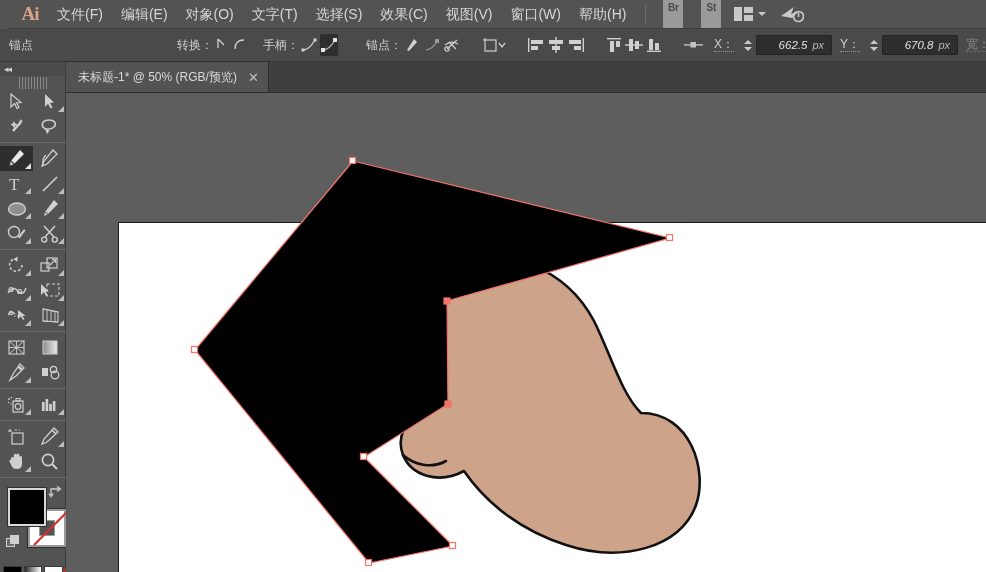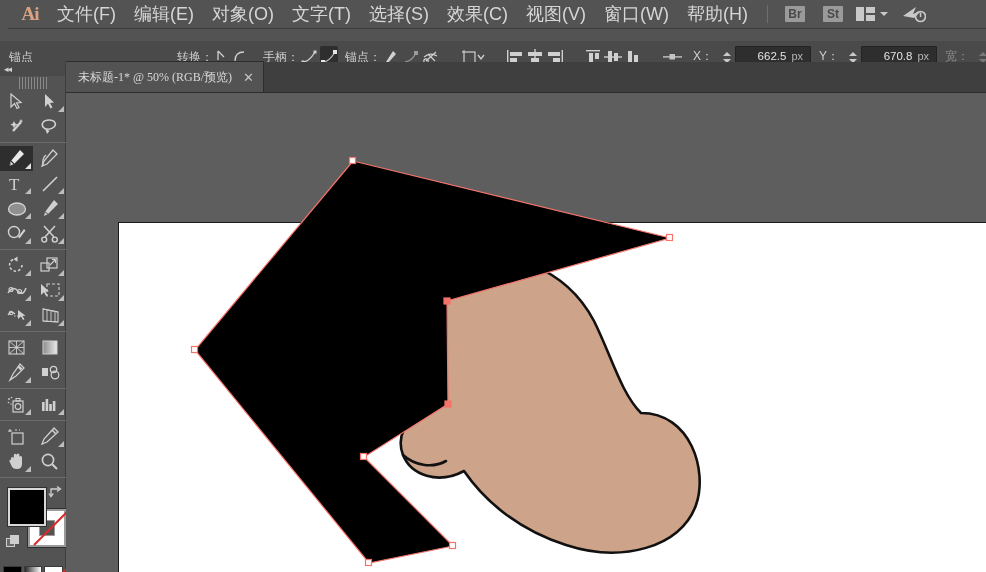--- a/index.html
+++ b/index.html
@@ -18,58 +18,58 @@
     border-bottom:1px solid #3d3d3d;
   }
   .ai-logo {
     width:40px; height:29px; display:flex; align-items:center; justify-content:center;
     font-family:"Liberation Serif","DejaVu Serif",serif;
     font-size:19px; font-weight:bold; color:#d9a383; letter-spacing:-1px;
     padding-left:4px;
   }
   .menu-item {
     padding:0 9px; height:29px; line-height:29px;
-    font-size:18px; color:#d6d6d6; white-space:nowrap; cursor:default;
+    font-size:14px; color:#d6d6d6; white-space:nowrap; cursor:default;
   }
   .menu-sep {
     width:1px; height:18px; background:#6e6e6e; margin:0 8px 0 10px;
   }
   .app-badge {
-    width:20px; height:16px; background:#9a9a9a; color:#4a4a4a;
-    font-size:12px; line-height:16px; text-align:center;
+    width:20px; height:28px; background:#9a9a9a; color:#4a4a4a;
+    font-size:10px; line-height:16px; text-align:center;
     border-radius:1px; margin:0 9px; font-weight:bold;
   }
   .ws-icon { margin-left:4px; display:flex; align-items:center; gap:5px; }
   .ws-grid { width:19px; height:14px; position:relative; }
   .ws-grid i { position:absolute; background:#c9c9c9; display:block; }
   .chev-d {
     width:0;height:0;border-left:4px solid transparent;border-right:4px solid transparent;
     border-top:4px solid #c9c9c9;
   }
   .cc-icon { margin-left:14px; display:flex; align-items:center; }
 
   
   .controlbar {
-    position:absolute; left:0; top:41px; width:986px; height:33px;
+    position:absolute; left:0; top:29px; width:986px; height:33px;
     background:#4a4a4a; display:flex; align-items:center;
     border-bottom:1px solid #363636;
   }
   .grip {
     width:9px; height:21px; margin:0 6px 0 3px;
     background:repeating-linear-gradient(to bottom,#7b7b7b 0 1px,transparent 1px 3px);
   }
   .cb-label { font-size:12px; color:#cfcfcf; white-space:nowrap; }
   .cb-sep { width:1px; height:22px; background:#5e5e5e; margin:0 9px; }
   .cb-btn {
     width:22px; height:22px; display:flex; align-items:center; justify-content:center;
     margin:0 1px; border-radius:2px;
   }
   .cb-btn.active { background:#2e2e2e; }
   .num-field {
-    display:flex; align-items:flex-start; margin-left:3px;
+    display:flex; align-items:center; margin-left:3px;font-style:italic;
   }
   .spinner {
     width:13px; height:22px; display:flex; flex-direction:column;
     align-items:center; justify-content:center; gap:3px; margin-right:2px;
   }
   .spinner .up {
     width:0;height:0;border-left:4px solid transparent;border-right:4px solid transparent;
     border-bottom:4px solid #c9c9c9;
   }
   .spinner .dn {
@@ -95,21 +95,21 @@
   .tabbar {
     position:absolute; left:66px; top:62px; width:920px; height:31px;
     background:#3f3f3f; border-bottom:1px solid #2d2d2d;
     display:flex; align-items:flex-end;
   }
   .doc-tab {
     height:31px; background:#535353; display:flex; align-items:center;
     padding:0 9px 0 12px; border-right:1px solid #2d2d2d;
     border-top:1px solid #2d2d2d;
   }
-  .doc-tab-title { font-size:12px; color:#d8d8d8; white-space:nowrap;font-family:Liberation Serif, serif; }
+  .doc-tab-title { font-size:12px; color:#d8d8d8; white-space:nowrap; }
   .doc-tab-close {
     font-size:13px; color:#c2c2c2; margin-left:11px; line-height:1; cursor:pointer;
   }
 
   
   .toolpanel {
     position:absolute; left:0; top:62px; width:66px; height:510px;
     background:#535353; border-right:1px solid #3d3d3d;
   }
   .tp-head { height:14px; position:relative; background:#4a4a4a; }
@@ -252,21 +252,21 @@
       </svg>
     </div>
     <div class="cb-btn active">
       <svg width="18" height="18" viewBox="0 0 18 18">
         <path d="M3 14 Q9 14 15 4" stroke="#b8b8b8" stroke-width="1.3" fill="none"></path>
         <rect x="1" y="12" width="4" height="4" fill="#e4e4e4"></rect>
         <rect x="13" y="2" width="4" height="4" fill="#e4e4e4"></rect>
       </svg>
     </div>
 
-    <div class="cb-label" style="margin-left:6px;">锚点：</div>
+    <div class="cb-label" style="margin-left:27px;">锚点：</div>
     <div class="cb-btn">
       <svg width="18" height="18" viewBox="0 0 18 18">
         <path d="M4 14 L11 3 L14 6 L6 15 Z" fill="#d0d0d0"></path>
       </svg>
     </div>
     <div class="cb-btn">
       <svg width="18" height="18" viewBox="0 0 18 18">
         <path d="M3 14 Q10 13 14 5" stroke="#9a9a9a" stroke-width="1.2" fill="none"></path>
         <rect x="12" y="3" width="4" height="4" fill="#9a9a9a"></rect>
       </svg>

